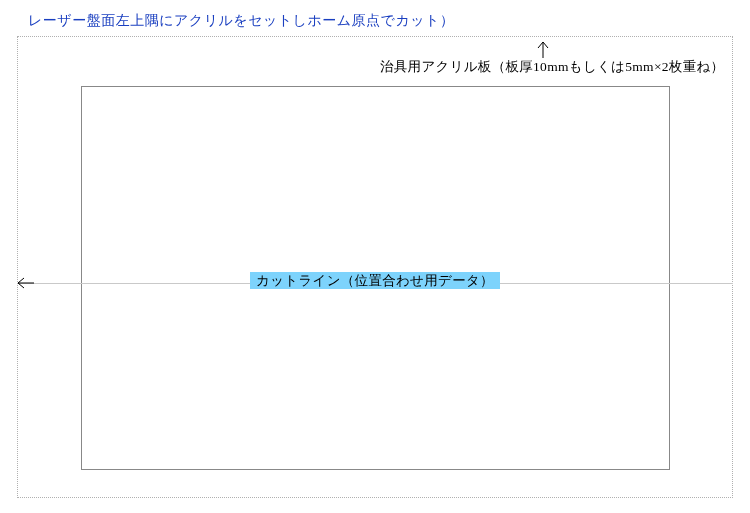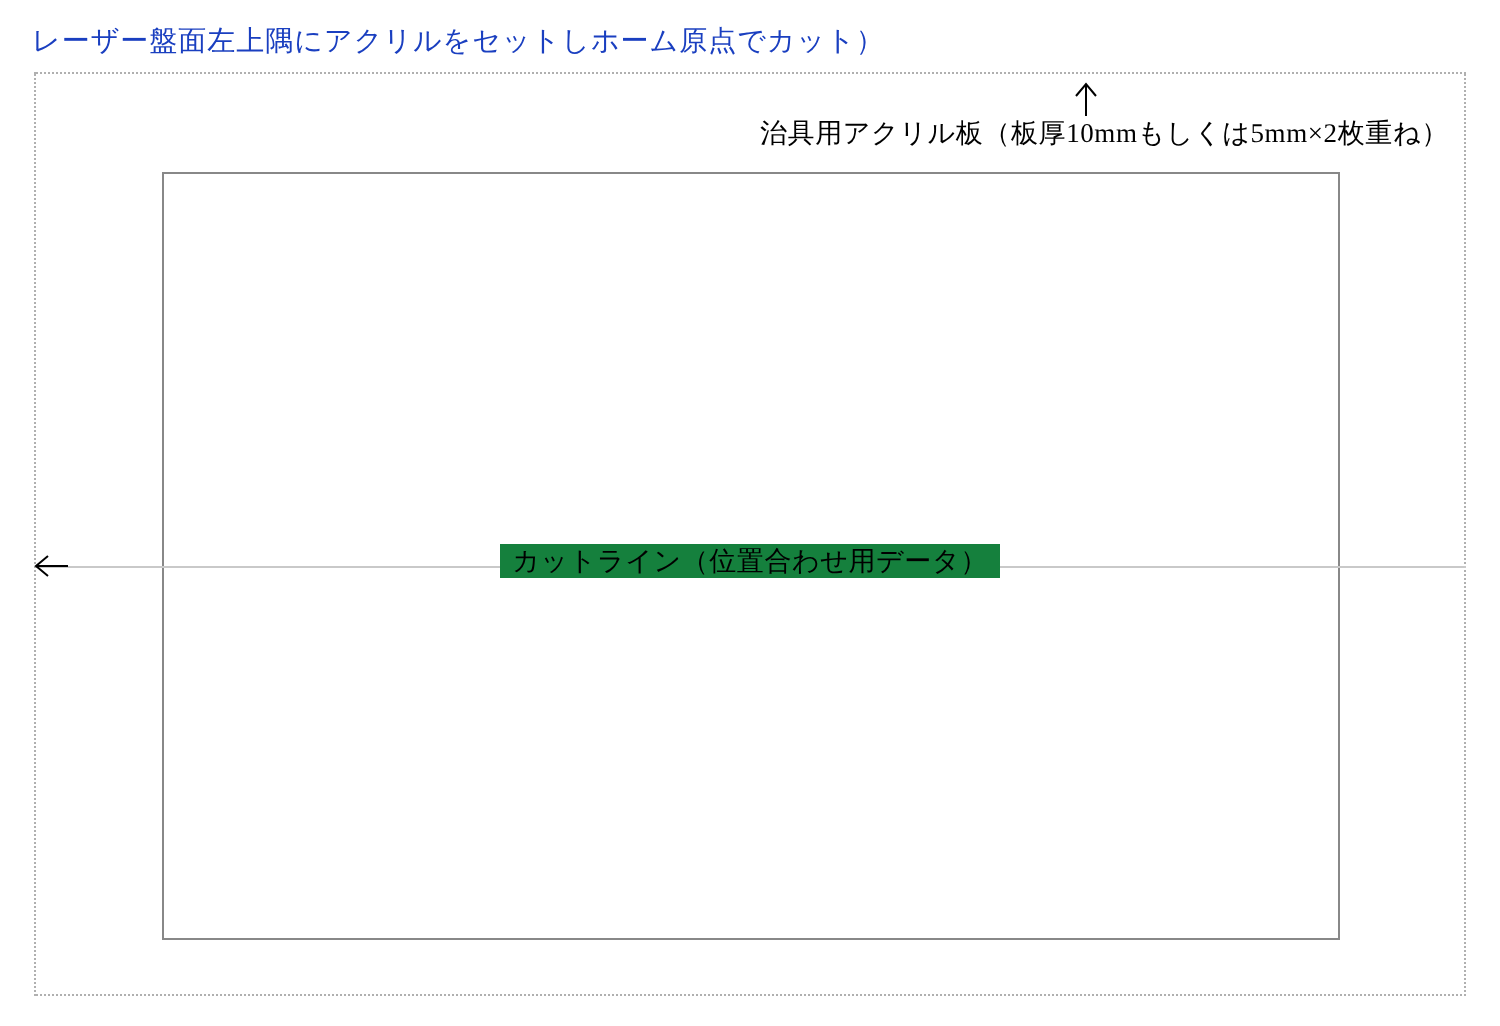--- a/index.html
+++ b/index.html
@@ -10,20 +10,21 @@
       font-family: "Hiragino Kaku Gothic Pro", "Meiryo", sans-serif;
       font-size: 14px;
       position: relative;
       overflow: hidden;
     }
     .title {
       color: #1a3fc0;
       font-size: 14px;
       padding: 12px 0 0 16px;
       letter-spacing: 0.5px;
+      margin-left: 12px;
     }
     .outer-dashed {
       position: absolute;
       left: 17px;
       top: 36px;
       width: 716px;
       height: 462px;
       border: 1px dotted #b0b0b0;
     }
     .top-arrow {
@@ -72,21 +73,21 @@
       position: absolute;
       left: 0;
       top: 272px;
       width: 750px;
       text-align: center;
       font-size: 13.5px;
       color: #000;
       letter-spacing: 0.3px;
     }
     .center-label span {
-      background: #15803d;
+      background: #7dd3fc;
       padding: 1px 6px;
     }
   </style>
 </head>
 <body>
 
 <div class="title">レーザー盤面左上隅にアクリルをセットしホーム原点でカット）</div>
 
 <div class="outer-dashed"></div>
 

